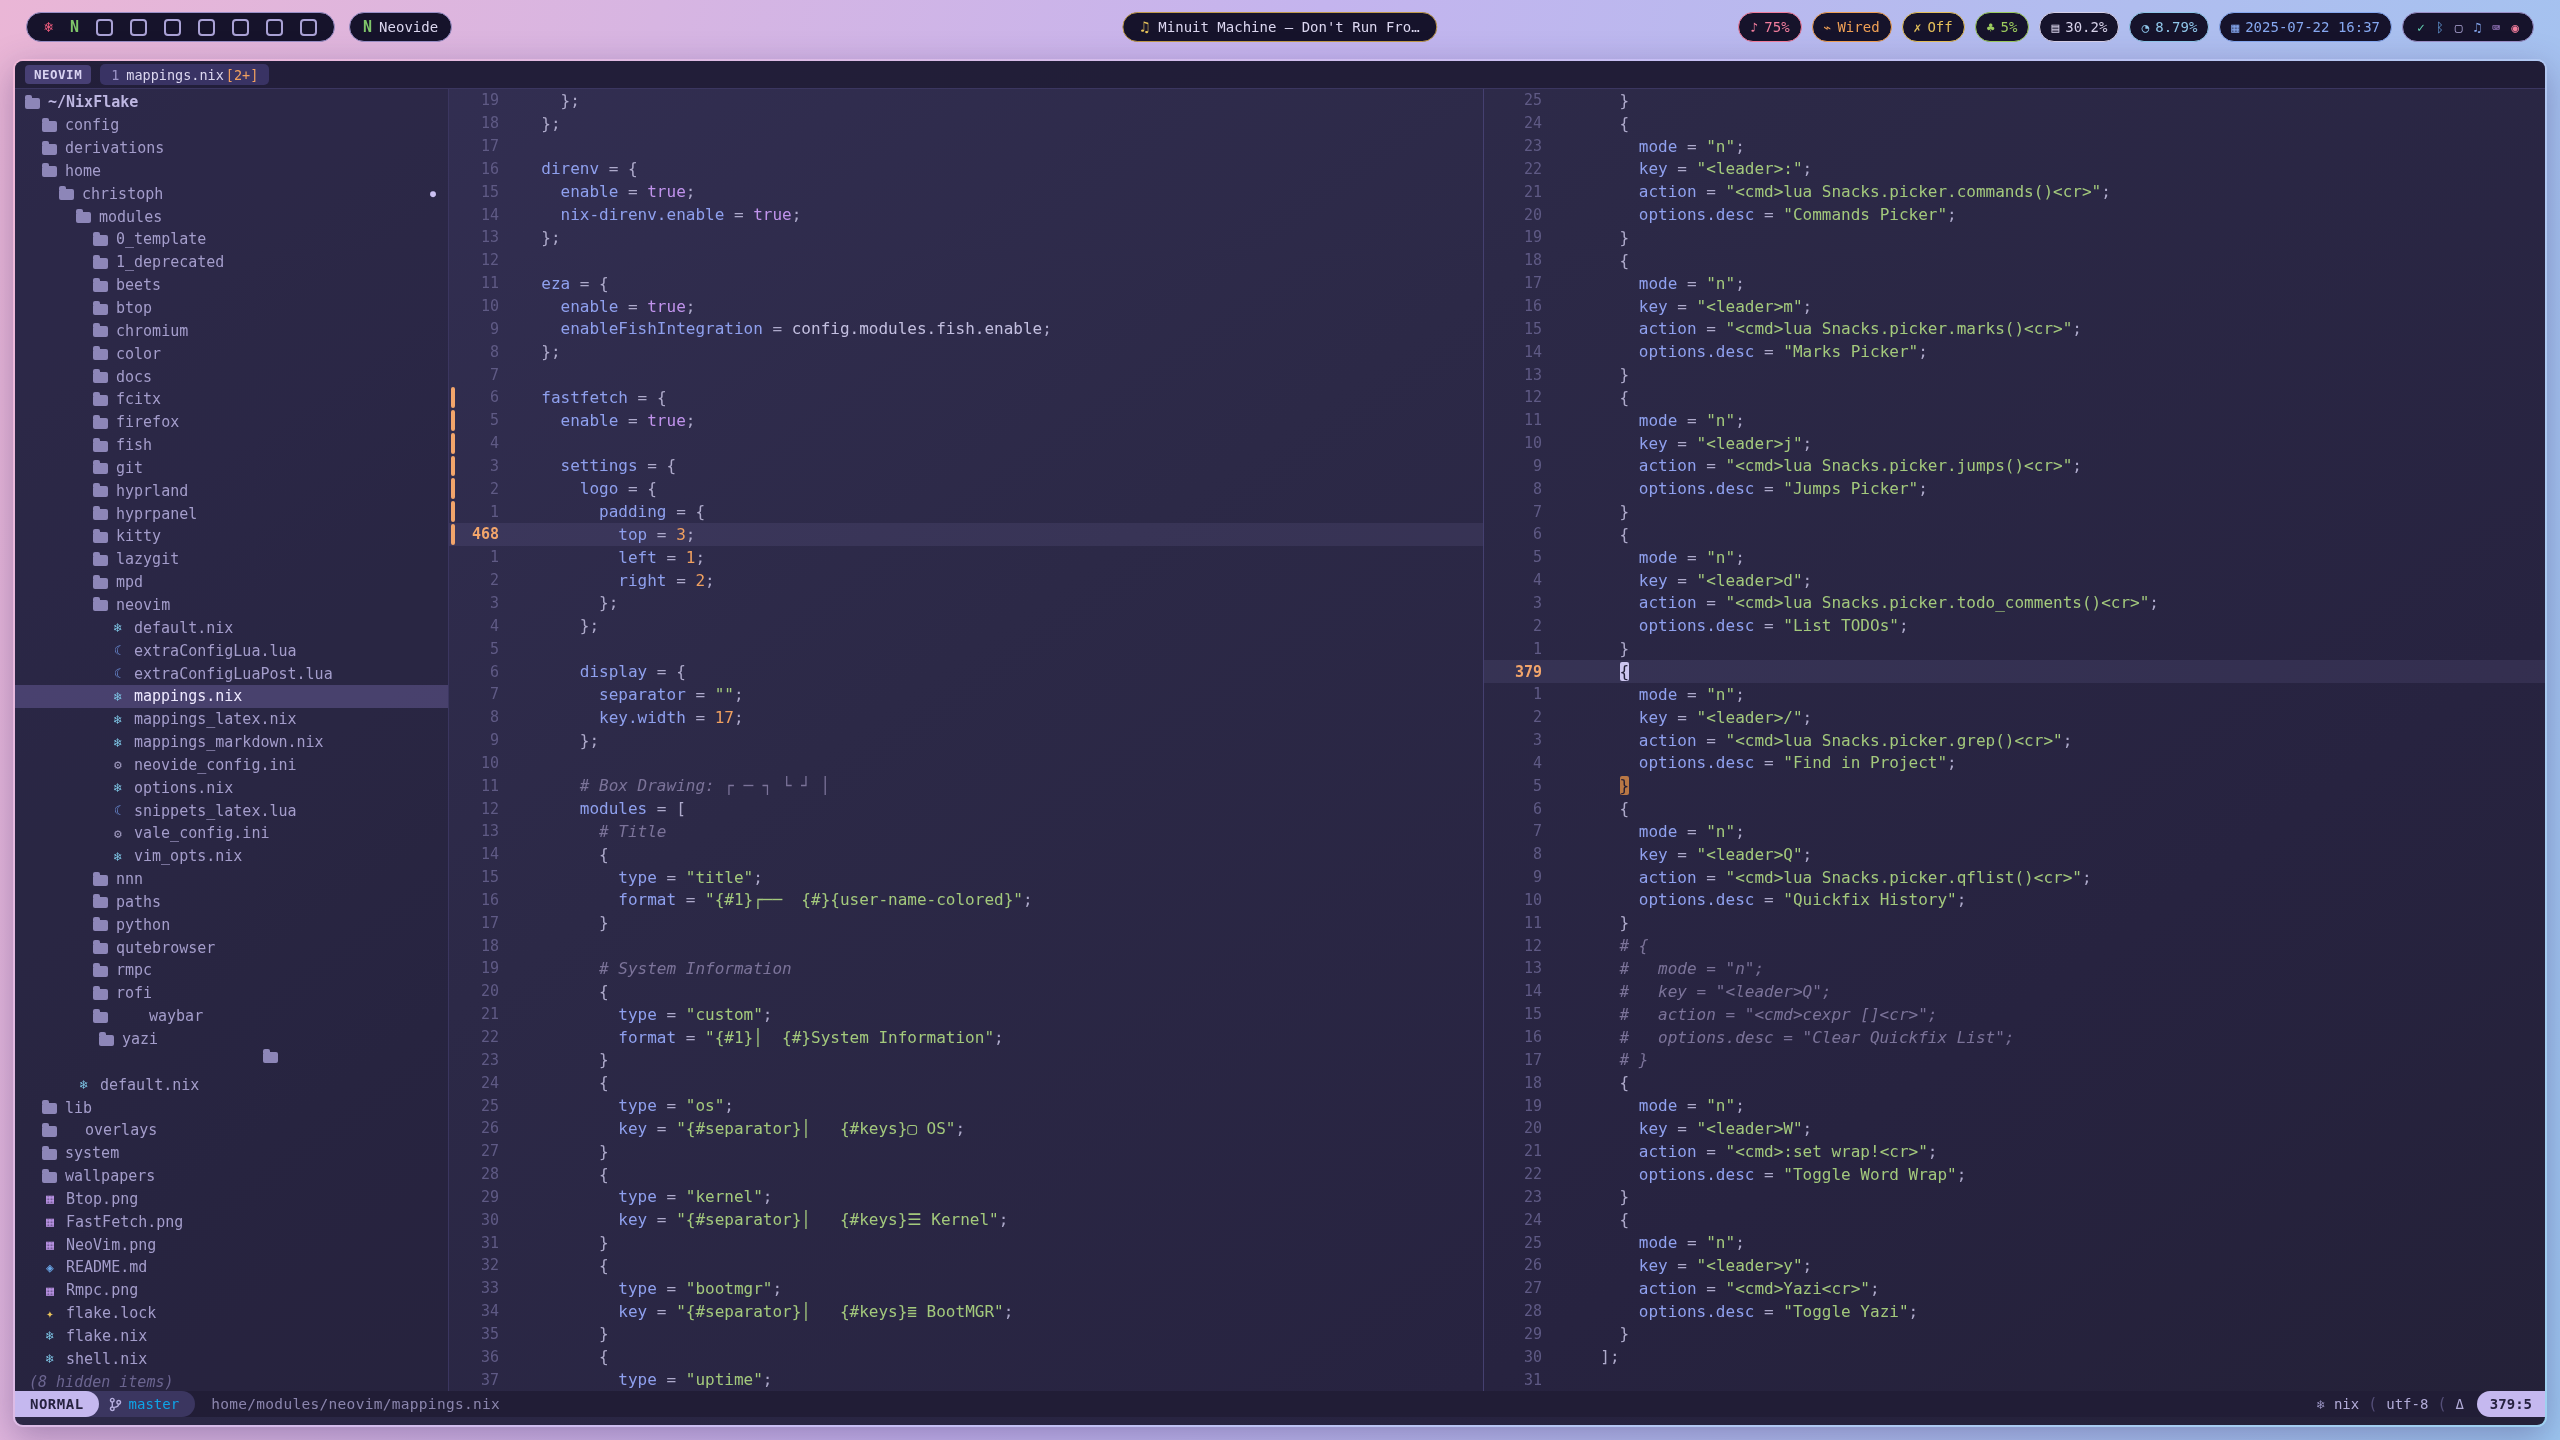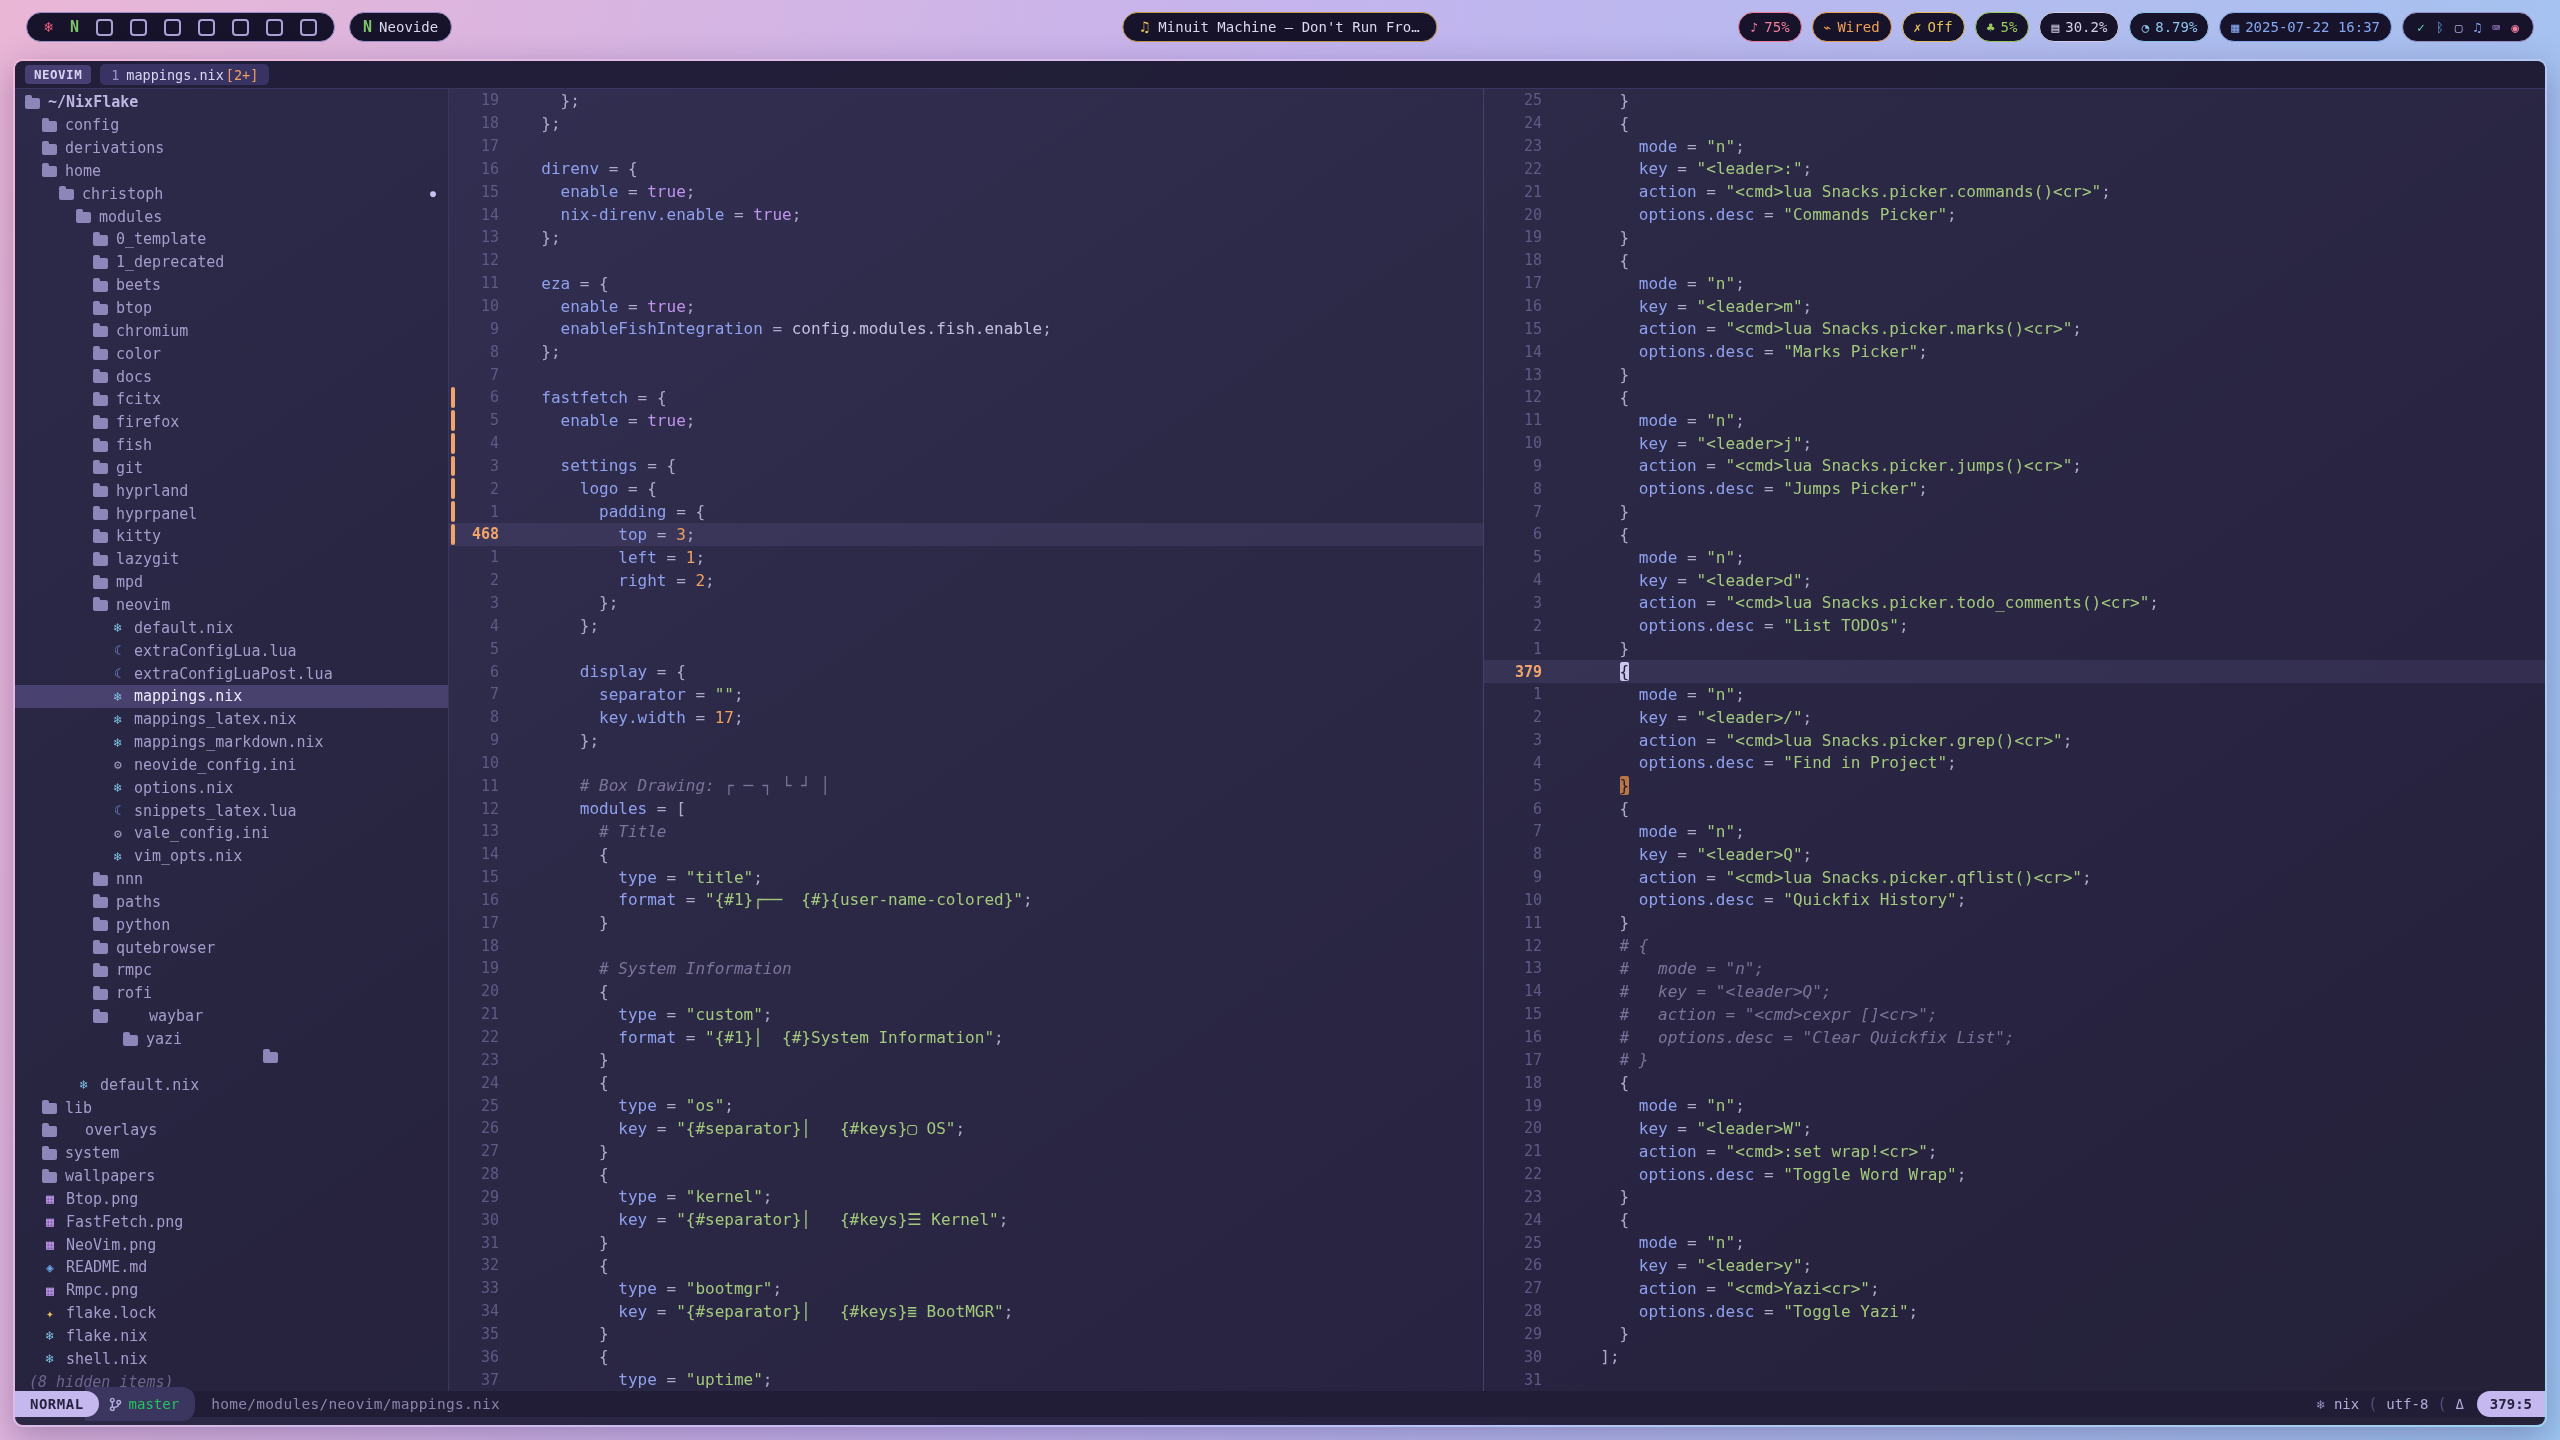--- a/index.html
+++ b/index.html
@@ -75,21 +75,21 @@
   .tk-vr{color:var(--variable,#c3bfe0);}
   .tk-st{color:var(--string,#a3c97c);}
   .tk-nu{color:var(--number,#f0a060);}
   .tk-bo{color:var(--boolean,#c093ec);}
   .tk-cm{color:var(--comment,#7b7399);font-style:italic;}
   .tk-cur{background:var(--cursor-bg,#cdc6f0);color:var(--cursor-fg,#232038);border-radius:2px;}
   .tk-mp{background:var(--match-bg,#b97745);color:var(--match-fg,#221c33);border-radius:2px;}
   
   .statusline{height:26px;flex:none;display:flex;align-items:center;background:var(--statusline-bg,#211d36);font-size:14px;}
   .mode{background:var(--accent,#c5b8ef);color:#262240;font-weight:bold;padding:0 15px;height:26px;display:flex;align-items:center;border-radius:0 13px 13px 0;z-index:2;letter-spacing:.5px;}
-  .branchseg{background:#3b3660;color:#22c55e;height:34px;display:flex;align-items:center;gap:7px;padding:0 16px 0 24px;margin-left:-14px;border-radius:0 13px 13px 0;z-index:1;}
+  .branchseg{background:#3b3660;color:#0ea5e9;height:26px;display:flex;align-items:center;gap:7px;padding:0 16px 0 24px;margin-left:-14px;border-radius:0 13px 13px 0;z-index:1;}
   .branchseg svg{display:block;}
   .path{margin-left:16px;color:#8b85ad;font-size:14.5px;letter-spacing:.3px;}
   .sright{margin-left:auto;display:flex;align-items:center;gap:9px;color:#b2abd8;}
   .fticon{color:#9a93c2;font-size:13px;}
   .psep{color:#544e78;font-size:15px;}
   .posbadge{background:var(--accent,#c5b8ef);color:#262240;font-weight:bold;height:26px;display:flex;align-items:center;padding:0 13px;border-radius:13px 0 0 13px;margin-left:4px;}
 </style>
 </head>
 <body>
 
@@ -329,21 +329,21 @@
             <span class="tlabel">rmpc</span>
           </div>
           <div class="trow" style="padding-left: 78px;">
             <span class="ficon folder"></span>
             <span class="tlabel">rofi</span>
           </div>
           <div class="trow" style="padding-left: 78px; gap: 41px;">
             <span class="ficon folder"></span>
             <span class="tlabel">waybar</span>
           </div>
-          <div class="trow" style="padding-left: 108px;">
+          <div class="trow" style="padding-left: 84px;">
             <span class="ficon folder"></span>
             <span class="tlabel">yazi</span>
           </div>
           <div class="trow" style="padding-left: 78px; flex-direction: column;">
             <span class="ficon folder"></span>
             <span class="tlabel">zathura</span>
           </div>
           <div class="trow" style="padding-left: 61px;">
             <span class="ficon glyph" style="color: rgb(125, 196, 228);">❄</span>
             <span class="tlabel">default.nix</span>

